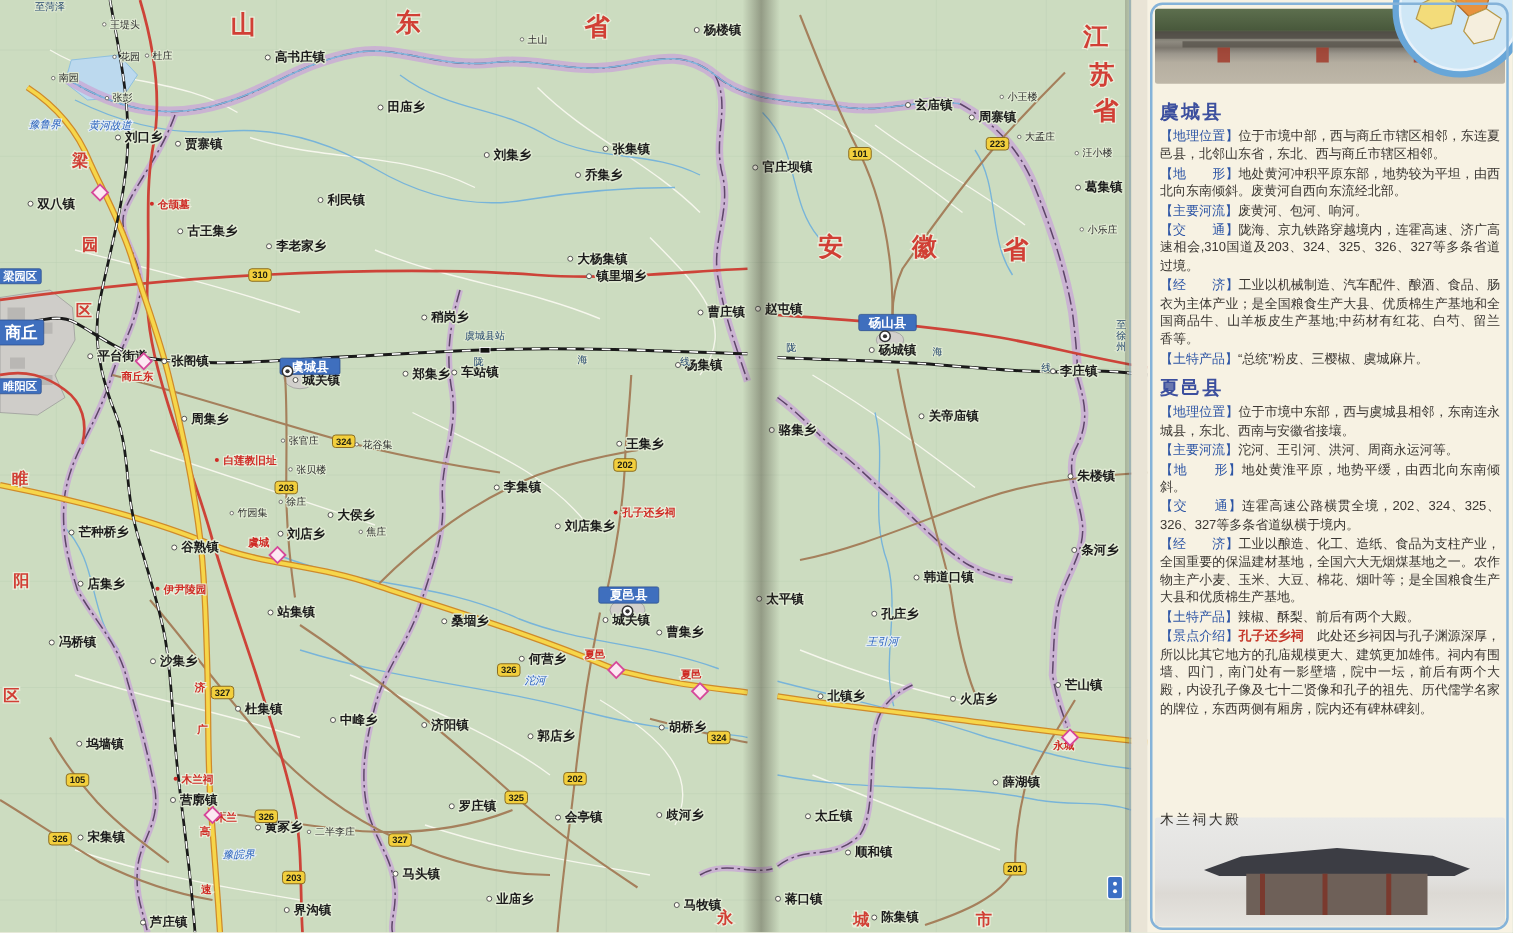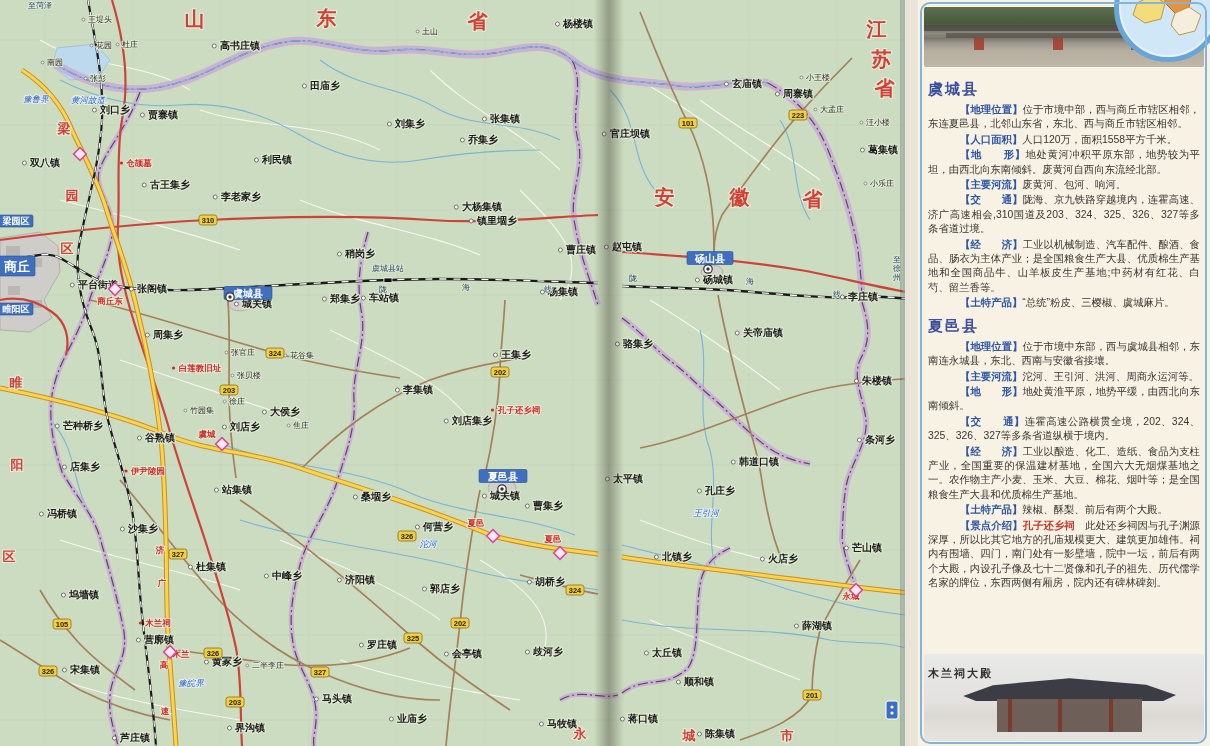--- a/index.html
+++ b/index.html
@@ -23,30 +23,30 @@
   #photoTop{position:absolute;left:6px;top:7px;width:280px;height:60px;border-radius:2px;overflow:hidden;
     background:
       linear-gradient(180deg,#5d6f4e 0%,#49593c 28%,#6e6f62 34%,#8e8a80 44%,#7b766d 52%,#9b968c 60%,#b5aea0 72%,#beb7a8 100%);}
   #photoTop .roofline{position:absolute;left:0;top:30%;width:100%;height:6px;background:#4d4a44;opacity:.8;}
   #photoTop .roofline2{position:absolute;left:8%;top:44%;width:84%;height:5px;background:#55514a;opacity:.75;}
   #photoTop .reddoor{position:absolute;top:52%;width:10px;height:12px;background:#a23b2c;opacity:.85;}
   #locator{position:absolute;left:196px;top:-46px;width:98px;height:98px;border-radius:50%;
     background:#cfe7f6;border:5px solid #68a6d8;box-shadow:0 0 0 2px #e8f2fa inset;overflow:hidden;}
   #sections{position:absolute;left:10px;top:74px;width:272px;height:576px;overflow:hidden;}
   p.entry{margin:0 0 1px 0;font-size:10.4px;line-height:14.4px;color:#3a3632;text-align:justify;}
-  p.entry .elabel{color:#2d55a5;font-weight:bold;margin-left:32px;}
+  p.entry .elabel{color:#2d55a5;font-weight:normal;}
   p.entry .espot{color:#c5372a;font-weight:bold;}
   .sec-title{font-size:15px;font-weight:bold;color:#3c4f9e;letter-spacing:2px;margin:6px 0 4px 0;}
   #photoBottom{position:absolute;left:6px;top:654px;width:280px;height:87px;overflow:hidden;border-radius:2px;
     background:linear-gradient(180deg,#e9e9e7 0%,#e2e1df 55%,#dcd9d4 70%,#e6e4df 100%);}
   #photoBottom .roof{position:absolute;left:14%;top:28%;width:76%;height:26%;background:#3c3d44;
     clip-path:polygon(6% 100%,0 78%,14% 30%,50% 0,86% 28%,100% 74%,94% 100%);}
   #photoBottom .body{position:absolute;left:26%;top:52%;width:52%;height:38%;background:#6e6058;}
   #photoBottom .col{position:absolute;top:52%;width:4px;height:38%;background:#7a3a2e;}
-  #caption{position:absolute;left:10px;top:666px;font-size:11px;color:#33302b;letter-spacing:2px;z-index:5;font-weight:bold;}
+  #caption{position:absolute;left:10px;top:648px;font-size:11px;color:#33302b;letter-spacing:2px;z-index:5;}
 </style>
 </head>
 <body>
 
 <div id="stage">
 
   <div id="mapwrap">
   <svg id="mapsvg" width="918" height="746" viewBox="0 0 918 746">
     <defs>
       <linearGradient id="gutter" x1="0" y1="0" x2="1" y2="0">
@@ -519,21 +519,20 @@
       <svg width="98" height="98" viewBox="0 0 98 98">
         <polygon points="18,44 34,36 46,44 42,60 26,64 14,56" fill="#f3dc7a" stroke="#b89a4a" stroke-width="1"></polygon>
         <polygon points="46,44 44,30 58,24 74,32 70,48 56,54" fill="#e8923e" stroke="#b06a28" stroke-width="1"></polygon>
         <polygon points="56,54 70,48 82,56 76,72 60,76 52,66" fill="#f5eedd" stroke="#b89a4a" stroke-width="1"></polygon>
         <polygon points="34,36 40,22 56,18 58,24 44,30 46,44" fill="#f3dc7a" stroke="#b89a4a" stroke-width="1"></polygon>
       </svg>
     </div>
     <div id="sections">
         <div class="sec-title">虞城县</div>
         <p class="entry"><span class="elabel">【地理位置】</span><span class="etext">位于市境中部，西与商丘市辖区相邻，东连夏邑县，北邻山东省，东北、西与商丘市辖区相邻。</span></p>
-        <p class="entry"><span class="elabel">【人口面积】</span><span class="etext">人口120万，面积1558平方千米。</span></p>
         <p class="entry"><span class="elabel">【地　　形】</span><span class="etext">地处黄河冲积平原东部，地势较为平坦，由西北向东南倾斜。废黄河自西向东流经北部。</span></p>
         <p class="entry"><span class="elabel">【主要河流】</span><span class="etext">废黄河、包河、响河。</span></p>
         <p class="entry"><span class="elabel">【交　　通】</span><span class="etext">陇海、京九铁路穿越境内，连霍高速、济广高速相会,310国道及203、324、325、326、327等多条省道过境。</span></p>
         <p class="entry"><span class="elabel">【经　　济】</span><span class="etext">工业以机械制造、汽车配件、酿酒、食品、肠衣为主体产业；是全国粮食生产大县、优质棉生产基地和全国商品牛、山羊板皮生产基地;中药材有红花、白芍、留兰香等。</span></p>
         <p class="entry"><span class="elabel">【土特产品】</span><span class="etext">“总统”粉皮、三樱椒、虞城麻片。</span></p>
         <div class="sec-title">夏邑县</div>
         <p class="entry"><span class="elabel">【地理位置】</span><span class="etext">位于市境中东部，西与虞城县相邻，东南连永城县，东北、西南与安徽省接壤。</span></p>
         <p class="entry"><span class="elabel">【主要河流】</span><span class="etext">沱河、王引河、洪河、周商永运河等。</span></p>
         <p class="entry"><span class="elabel">【地　　形】</span><span class="etext">地处黄淮平原，地势平缓，由西北向东南倾斜。</span></p>
         <p class="entry"><span class="elabel">【交　　通】</span><span class="etext">连霍高速公路横贯全境，202、324、325、326、327等多条省道纵横于境内。</span></p>

